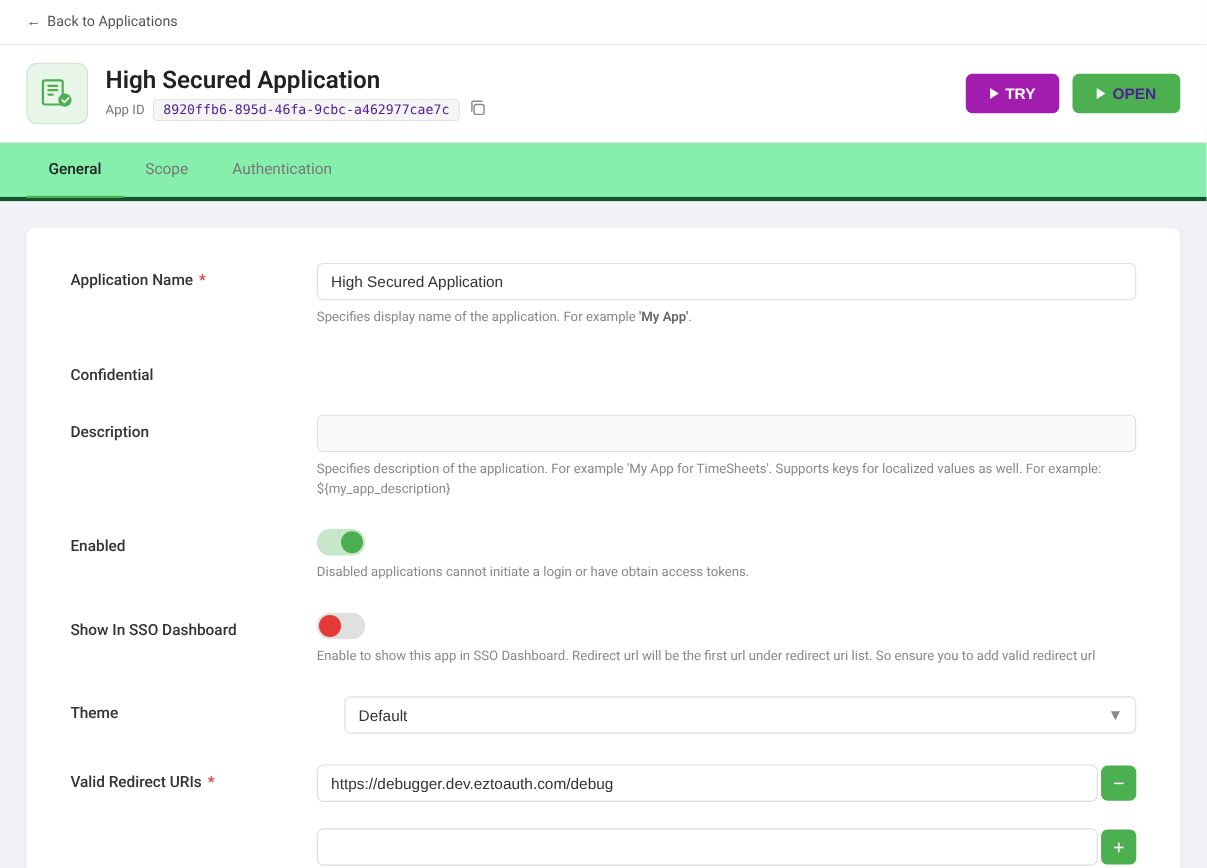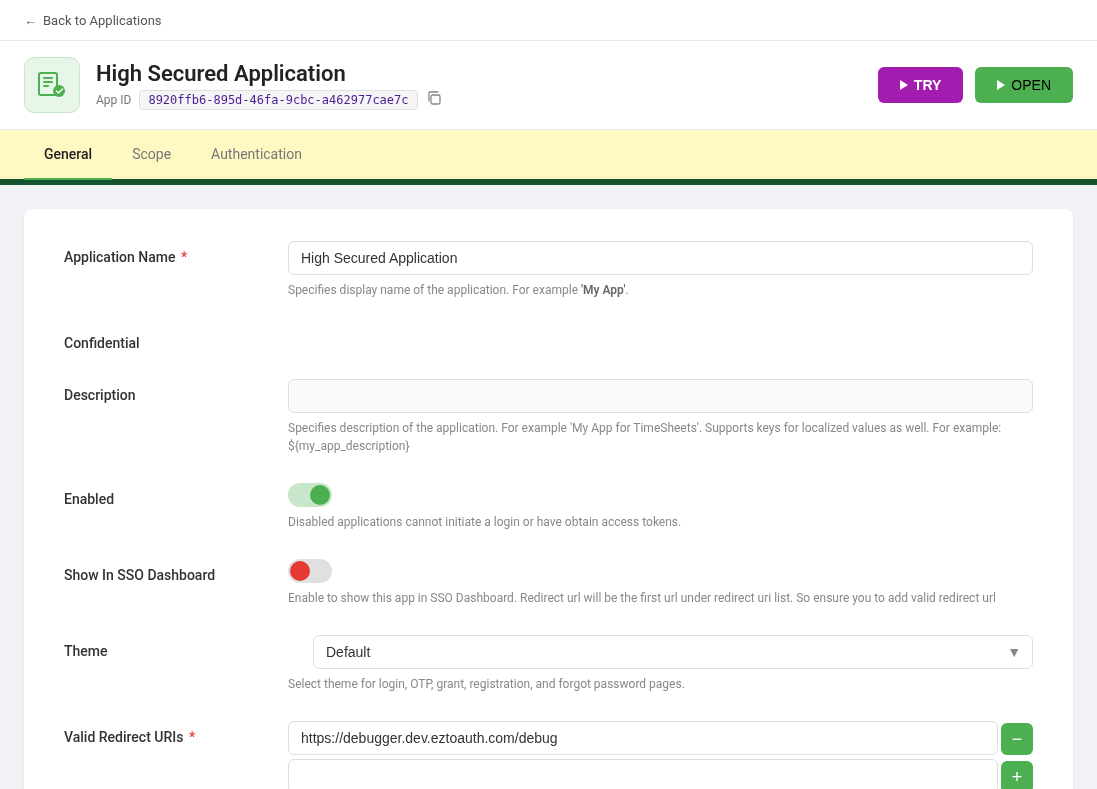--- a/index.html
+++ b/index.html
@@ -90,38 +90,38 @@
       padding: 10px 22px;
       font-size: 14px;
       font-weight: 600;
       cursor: pointer;
       display: flex;
       align-items: center;
       gap: 6px;
     }
     .btn-open {
       background: #4caf50;
-      color: #000000;
+      color: #4c1d95;
       border: none;
       border-radius: 6px;
       padding: 10px 22px;
       font-size: 14px;
-      font-weight: 400;
+      font-weight: 700;
       cursor: pointer;
       display: flex;
       align-items: center;
       gap: 6px;
       text-align: center;
     }
     .tabs-bar {
-      background: #fef9c3;
+      background: #86efac;
       padding: 0 24px;
       display: flex;
       gap: 0;
-      border-bottom: 6px solid #14532d;
+      border-bottom: 4px solid #14532d;
     }
     .tab {
       padding: 16px 20px;
       cursor: pointer;
       font-size: 14px;
       color: #777;
       border-bottom: 2px solid transparent;
       margin-bottom: -1px;
     }
     .tab.active {
@@ -235,22 +235,22 @@
       right: 12px;
       top: 50%;
       transform: translateY(-50%);
       pointer-events: none;
       color: #888;
     }
     
     .redirect-row {
       display: flex;
       gap: 3px;
-      margin-bottom: 4px;
-      align-items: flex-end;
+      margin-bottom: 24px;
+      align-items: center;
     }
     .redirect-input {
       flex: 1;
       padding: 8px 12px;
       border: 1px solid #ddd;
       border-radius: 6px;
       font-size: 14px;
       color: #333;
       outline: none;
     }
@@ -390,21 +390,20 @@
       <div class="form-label">Theme</div>
       <div class="form-field">
         <div class="form-select-wrap">
           <select class="form-select">
             <option value="Default">Default</option>
             <option value="Light">Light</option>
             <option value="Dark">Dark</option>
           </select>
           <span class="select-arrow">▼</span>
         </div>
-        <div class="form-hint">Select theme for login, OTP, grant, registration, and forgot password pages.</div>
       </div>
     </div>
 
     <div class="form-row">
       <div class="form-label">
         <span>Valid Redirect URIs</span><span class="required"> *</span>
       </div>
       <div class="form-field">
         <div class="redirect-row">
           <input class="redirect-input" type="text" value="https://debugger.dev.eztoauth.com/debug" style="">

